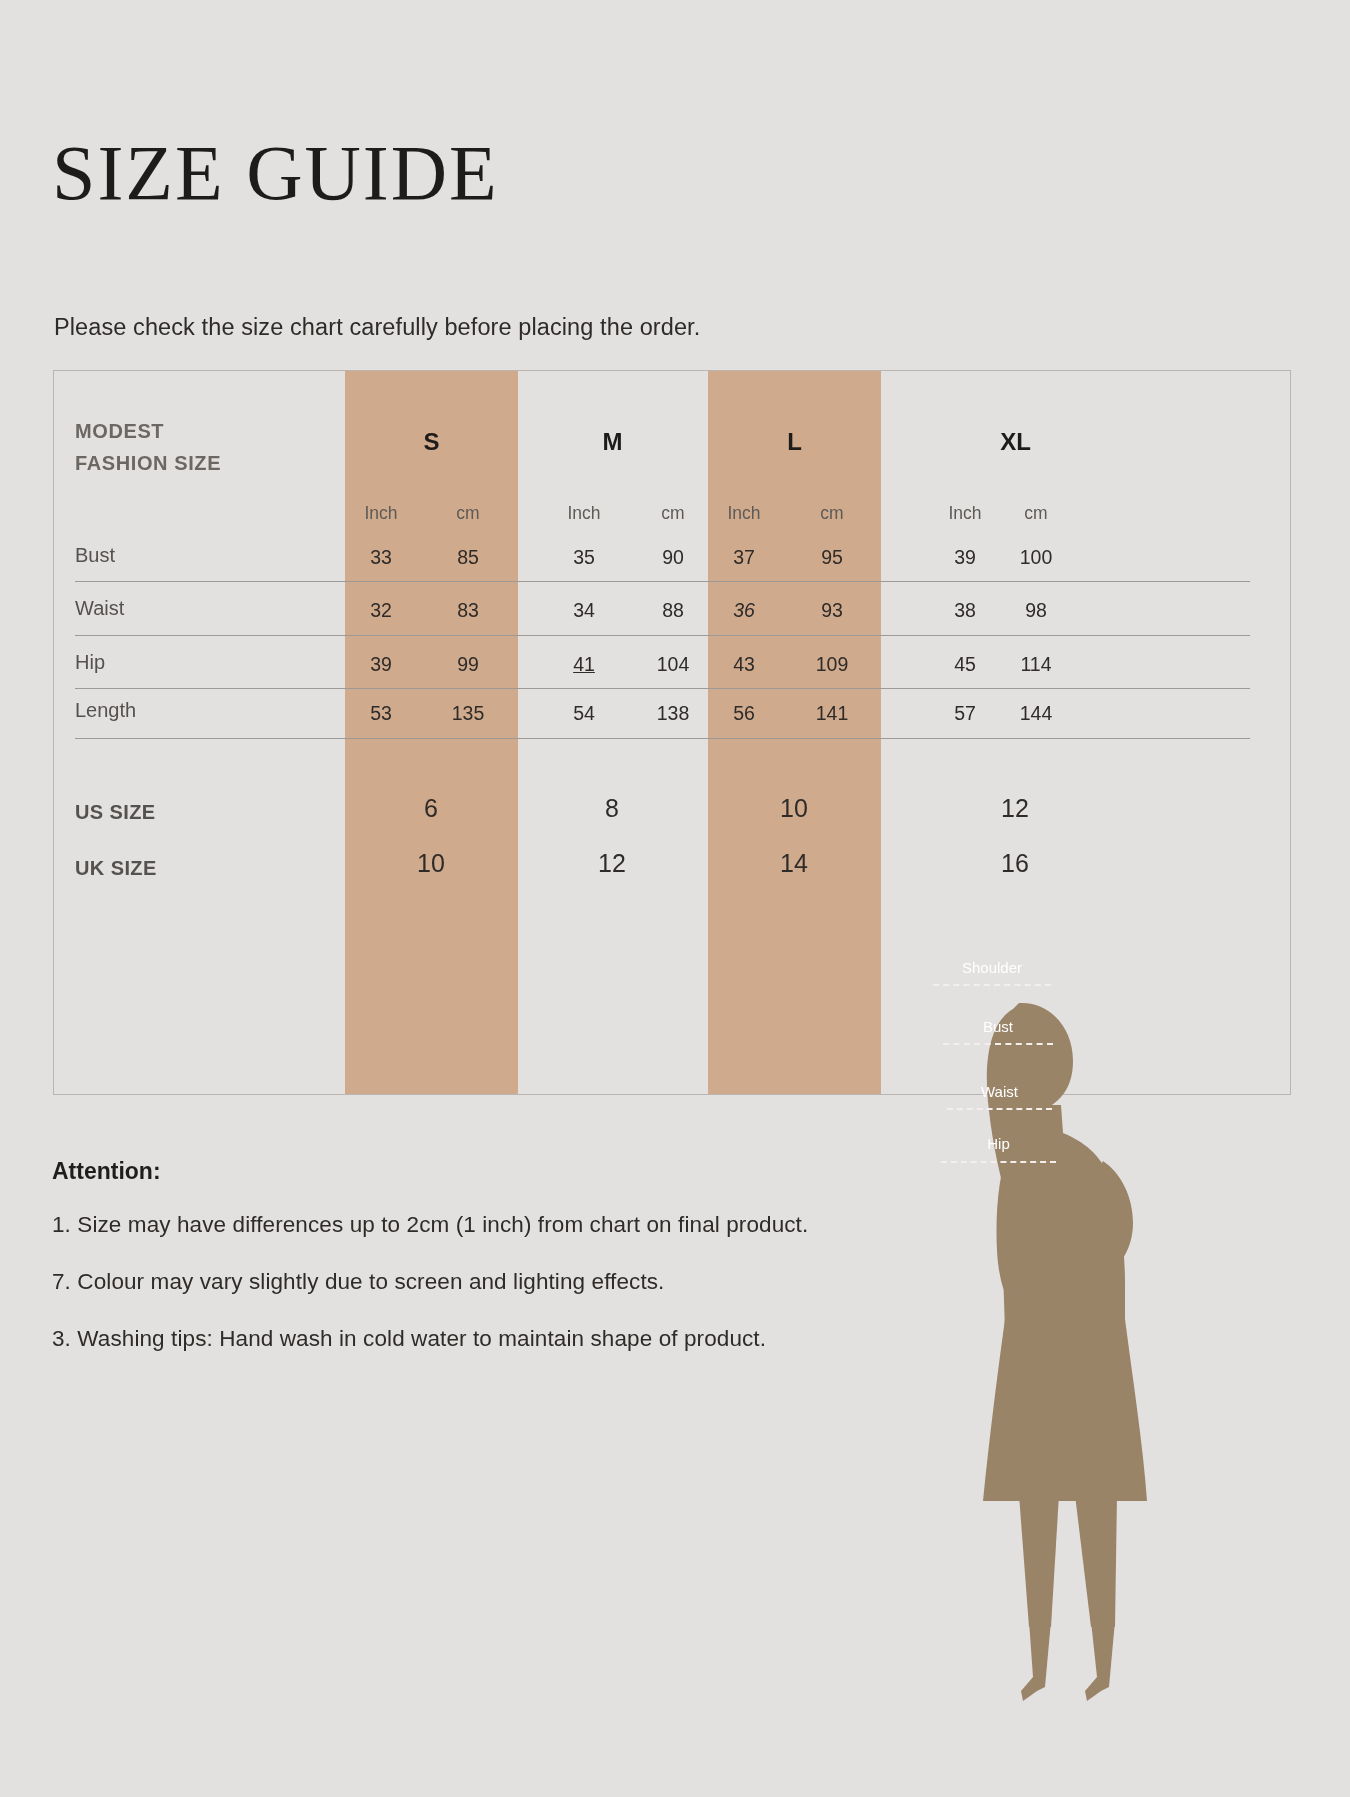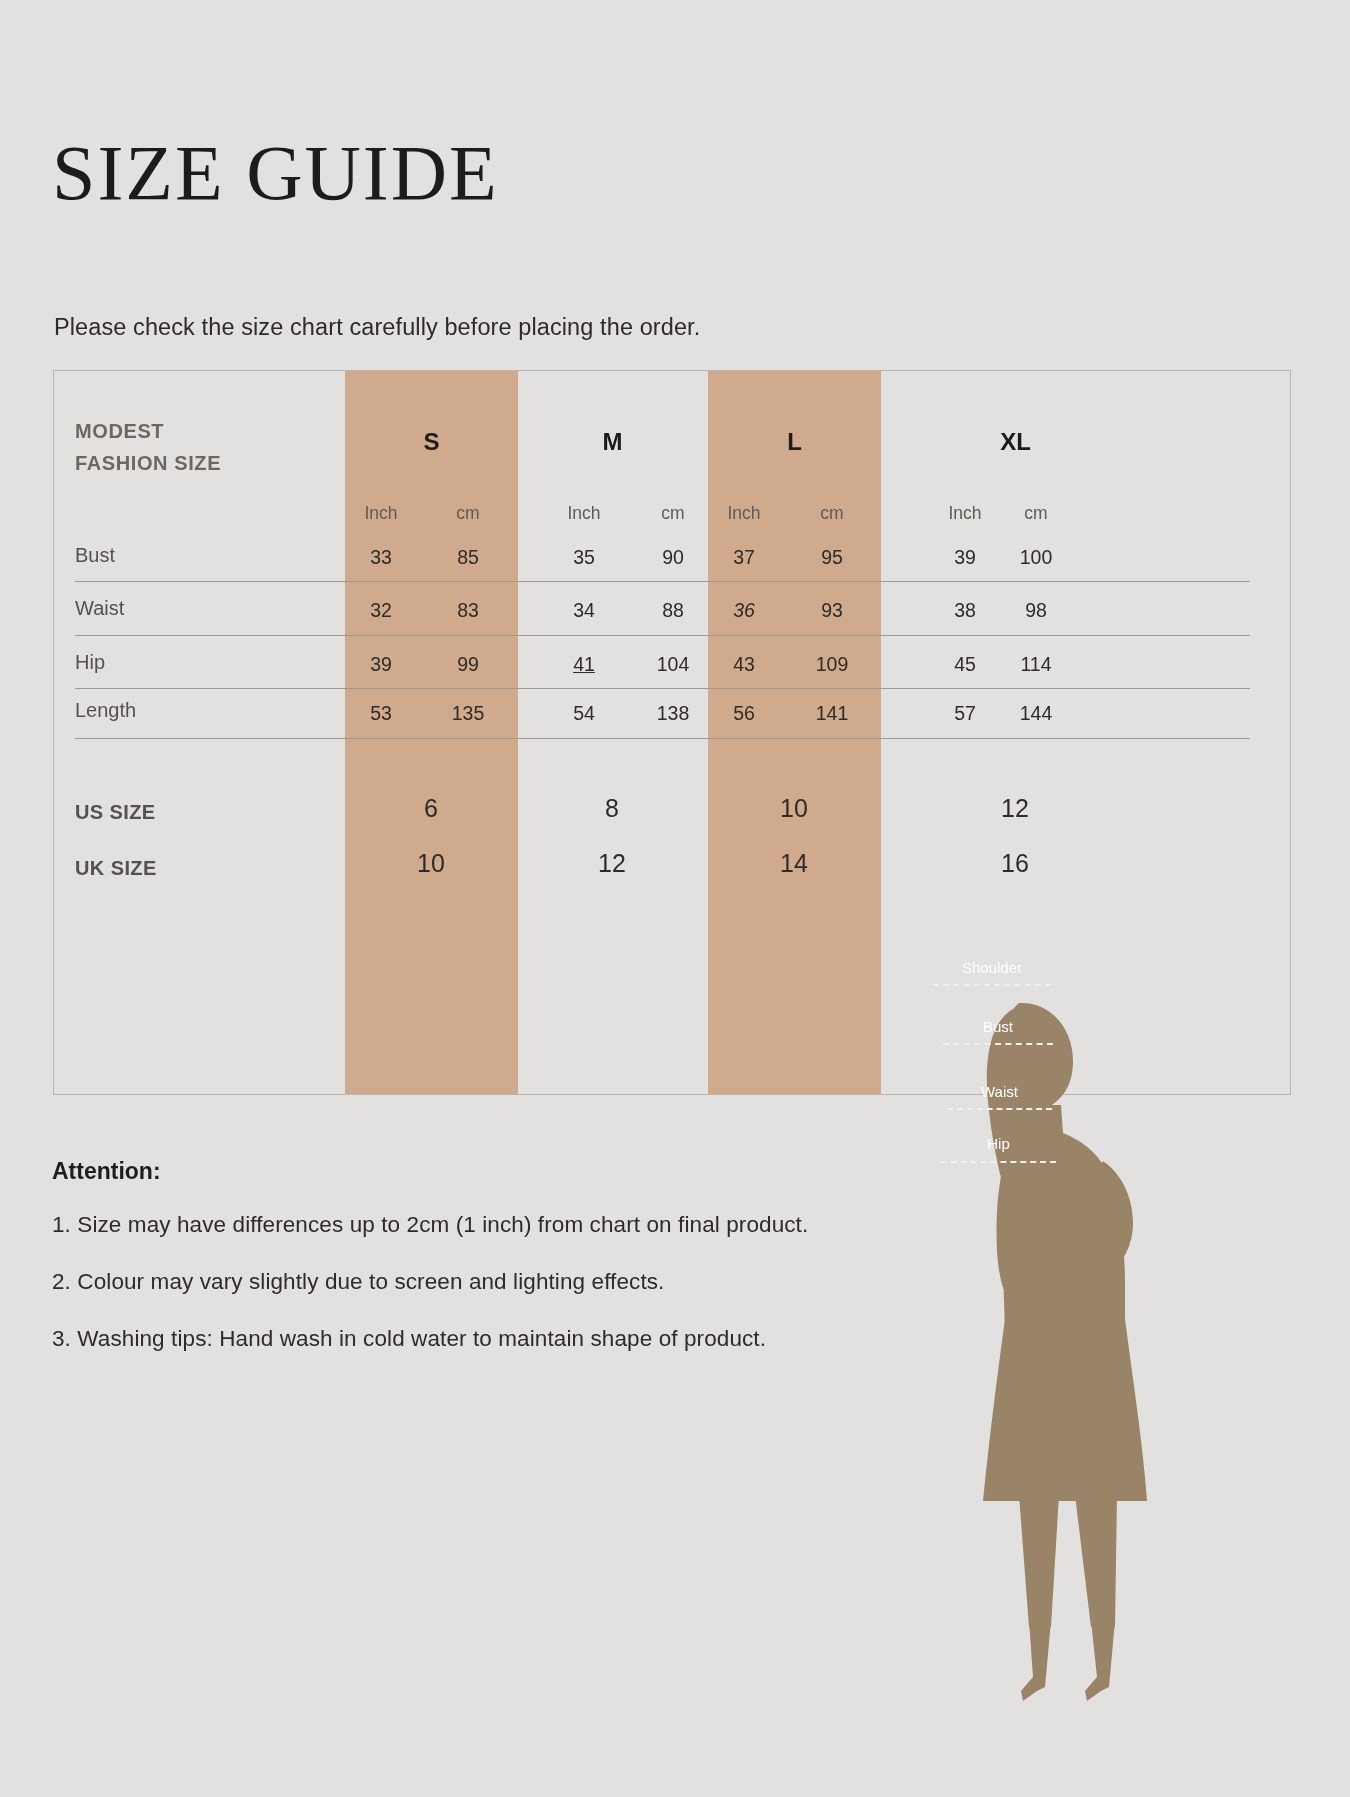--- a/index.html
+++ b/index.html
@@ -270,21 +270,21 @@
       <div class="us-uk-val" style="top:478px;left:317px;">10</div>
       <div class="us-uk-val" style="top:478px;left:498px;">12</div>
       <div class="us-uk-val" style="top:478px;left:680px;">14</div>
       <div class="us-uk-val" style="top:478px;left:901px;">16</div>
 
     </div>
   </div>
 
   <div class="attention-title">Attention:</div>
   <div class="note note-1">1. Size may have differences up to 2cm (1 inch) from chart on final product.</div>
-  <div class="note note-2">2. Colour may vary slightly due to screen and lighting effects.</div>
+  <div class="note note-2">7. Colour may vary slightly due to screen and lighting effects.</div>
   <div class="note note-3">3. Washing tips: Hand wash in cold water to maintain shape of product.</div>
 
   <div class="figure">
     <svg width="310" height="720" viewBox="0 0 310 720">
       <g fill="#9a8468">
 
         <path d="M38 8 C 14 22, 8 62, 14 110 C 18 146, 26 180, 34 206 L 62 206 C 58 170, 56 140, 58 112 C 80 108, 96 90, 96 62 C 96 28, 70 2, 44 4 Z"></path>
         <path d="M44 2 C 74 0, 98 26, 98 60 C 98 88, 84 104, 62 110 C 60 138, 62 168, 66 196 L 40 196 C 30 160, 22 120, 20 86 C 18 48, 26 18, 44 2 Z"></path>
 
         <path d="M56 104 L 86 104 L 88 132 C 108 140, 126 154, 134 176 C 144 206, 150 244, 150 282 L 150 330 L 30 330 L 28 270 C 28 216, 36 168, 52 140 Z"></path>

